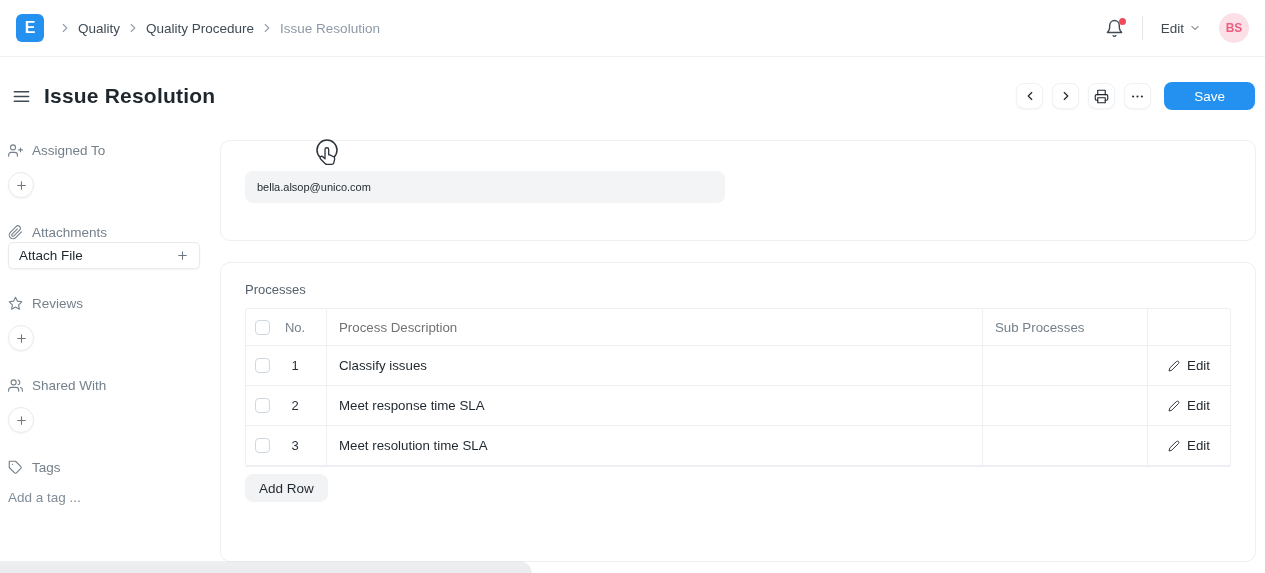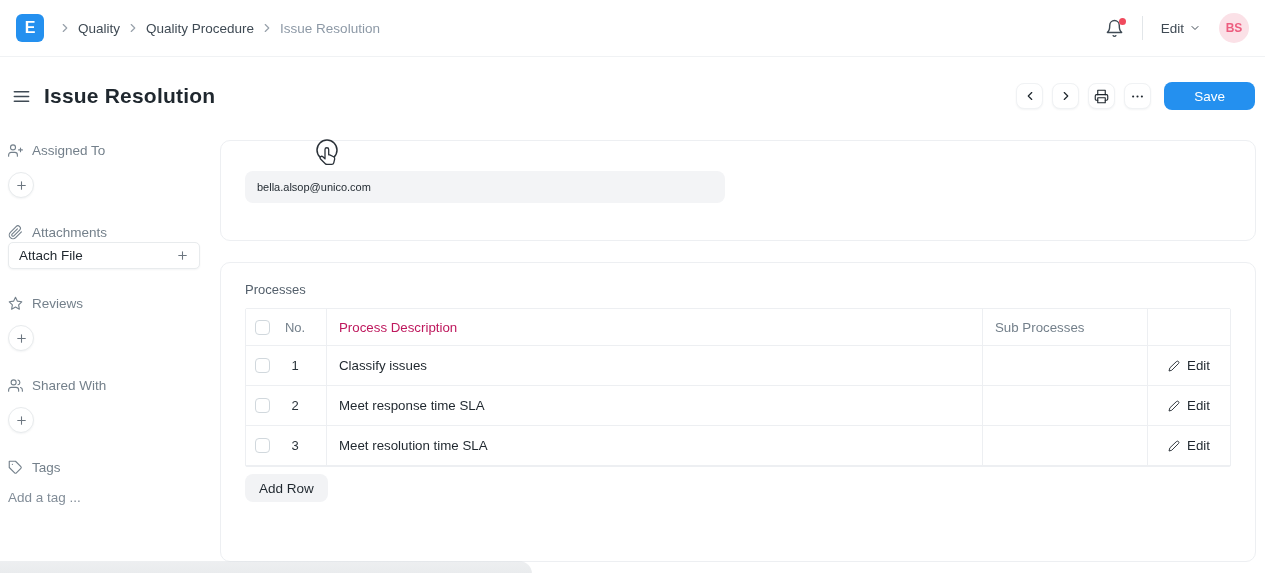--- a/index.html
+++ b/index.html
@@ -77,21 +77,21 @@
   .g-row:last-child { border-bottom:1px solid #EDEFF2; }
   .g-head { height:37px; color:#74808B; }
   .g-body { height:40px; }
   .c-no { width:81px; flex:0 0 81px; display:flex; align-items:center; padding-left:9px;
     border-right:1px solid #EDEFF2; }
   .c-no .num { flex:1; text-align:center; font-size:13px; padding-right:6px; }
   .g-head .c-no .num { color:#74808B; }
   .g-body .c-no .num { color:#2A333B; }
   .c-desc { flex:1; display:flex; align-items:center; padding:0 12px; font-size:13.3px;
     border-right:1px solid #EDEFF2; color:#1F272E; }
-  .g-head .c-desc { color:#be185d; }
+  .g-head .c-desc { color:#737373; }
   .c-sub { width:165px; flex:0 0 165px; display:flex; align-items:center; padding:0 12px;
     font-size:13.3px; border-right:1px solid #EDEFF2; color:#74808B; }
   .c-edit { width:82px; flex:0 0 82px; display:flex; align-items:center; justify-content:center; }
   .edit-btn { display:flex; align-items:center; gap:7px; background:none; border:none;
     font-family:inherit; font-size:13.3px; color:#1F272E; cursor:pointer; }
   .checkbox { width:15px; height:15px; border:1px solid #D1D8DD; border-radius:4px;
     background:#fff; cursor:pointer; }
   .add-row-btn { margin-top:7px; height:28px; padding:0 14px; border:none; border-radius:8px;
     background:#F2F3F5; font-family:inherit; font-size:13.5px; color:#1F272E; cursor:pointer; }
 

